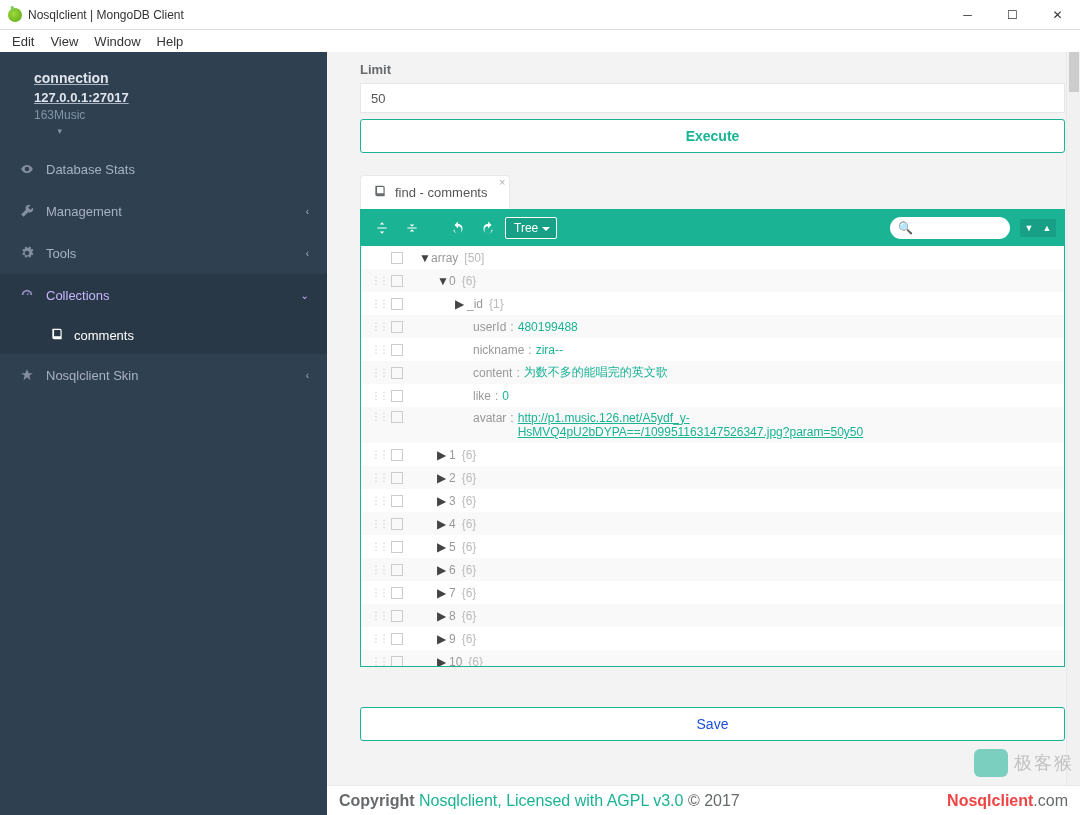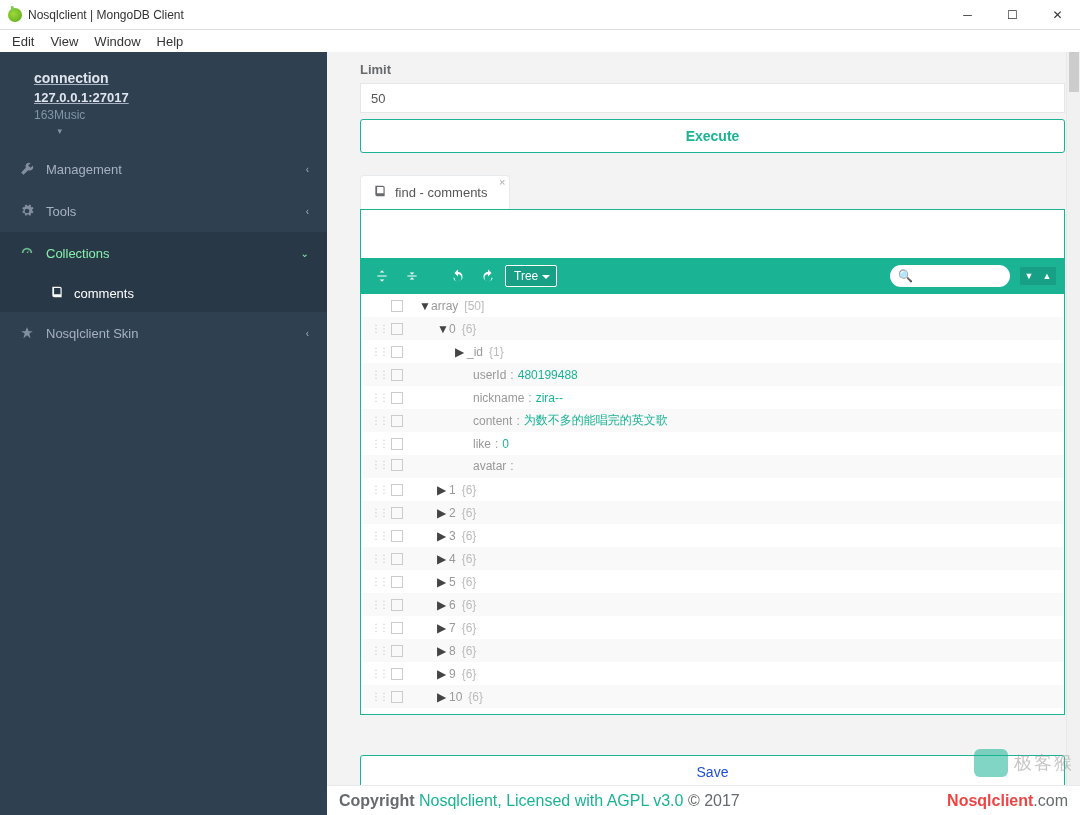--- a/index.html
+++ b/index.html
@@ -16,42 +16,42 @@
 .menubar-item { padding: 2px 8px; cursor: pointer; }
 
 .app-body { display: flex; height: 763px; }
 
 .sidebar { width: 327px; background: #2f4050; color: #a7b1c2; display: flex; flex-direction: column; overflow-y: auto; }
 .sb-conn { padding: 18px 34px 12px; text-decoration: underline; }
 .sb-conn-title { color: #dfe4ed; font-weight: 700; font-size: 14px; }
 .sb-conn-host { color: #dfe4ed; font-weight: 700; font-size: 13px; margin-top: 4px; }
 .sb-conn-db { color: #8095a8; font-size: 12px; margin-top: 2px; display: inline-flex; align-items: center; gap: 4px; flex-direction: column; }
 .sb-item { display: flex; align-items: center; height: 42px; padding: 0 18px; font-size: 13px; color: #a7b1c2; cursor: pointer; position: relative; }
-.sb-item.active { background: #293846; color: #86efac; }
+.sb-item.active { background: #293846; color: #c4b5fd; }
 .sb-item .icon { width: 18px; margin-right: 10px; opacity: 0.7; display: inline-flex; align-items: center; justify-content: center; }
 .sb-item .chev { position: absolute; right: 18px; font-size: 10px; }
 .sb-sub { background: #293846; display: flex; align-items: center; height: 38px; padding: 0 18px 0 50px; font-size: 13px; color: #fff; cursor: pointer; }
 .sb-sub .icon { margin-right: 10px; }
 
 .main { flex: 1; background: #f3f3f4; position: relative; display: flex; flex-direction: column; }
 
 .content-scroll { flex: 1; overflow: hidden; position: relative; }
 .content-inner { padding: 0 15px 0 33px; }
 
 .limit-label { font-size: 13px; font-weight: 700; color: #676a6c; margin-top: 10px; margin-bottom: 6px; }
 .limit-input { width: 100%; height: 30px; border: 1px solid #e5e6e7; background: #fff; padding: 0 10px; font-size: 13px; color: #555; }
 
 .exec-btn { width: 100%; height: 34px; margin-top: 6px; border: 1px solid #1ab394; background: #fff; color: #1ab394; font-size: 14px; font-weight: 700; cursor: pointer; border-radius: 3px; }
 
 .tabs-row { margin-top: 22px; display: flex; }
 .tab { border: 1px solid #e7eaec; border-bottom: none; background: #fff; padding: 8px 22px 8px 12px; font-size: 13px; color: #555; display: inline-flex; align-items: center; gap: 8px; position: relative; border-radius: 4px 4px 0 0; }
 .tab .tab-close { position: absolute; top: 0px; right: 4px; font-size: 11px; color: #aaa; cursor: pointer; }
 
 .result-box { border: 1px solid #1ab394; background: #fff; }
-.result-toolbar { height: 36px; background: #1ab394; display: flex; align-items: center; padding: 0 8px; gap: 4px; margin-top: 48px; }
+.result-toolbar { height: 36px; background: #1ab394; display: flex; align-items: center; padding: 0 8px; gap: 4px; }
 .rt-icon { width: 26px; height: 26px; display: flex; align-items: center; justify-content: center; color: #fff; cursor: pointer; border-radius: 3px; }
 .rt-sep { width: 12px; }
 .rt-select { background: #17a085; border: 1px solid #fff; color: #fff; font-size: 12px; padding: 3px 18px 3px 8px; border-radius: 2px; position: relative; cursor: pointer; }
 .rt-select::after { content: ''; position: absolute; right: 6px; top: 9px; border: 4px solid transparent; border-top-color: #fff; }
 .rt-search { margin-left: auto; width: 120px; height: 22px; background: #fff; border-radius: 11px; display: flex; align-items: center; padding: 0 8px; }
 .rt-search input { border: none; outline: none; width: 100%; font-size: 11px; }
 .rt-search .sicon { color: #ccc; font-size: 12px; margin-right: 4px; }
 .rt-arrows { display: flex; margin-left: 6px; }
 .rt-arrows .a { width: 18px; height: 18px; background: #17a085; display: flex; align-items: center; justify-content: center; color: #fff; font-size: 9px; cursor: pointer; }
 
@@ -119,20 +119,28 @@
   <div class="sidebar">
     <div class="sb-conn">
       <div class="sb-conn-title">connection</div>
       <div class="sb-conn-host">127.0.0.1:27017</div>
       <div class="sb-conn-db">
         <span>163Music</span>
         <span style="font-size:9px;">▾</span>
       </div>
     </div>
 
+    <div class="sb-item">
+      <span class="icon">
+        <svg viewBox="0 0 24 24" fill="currentColor">
+            <path d="M12 5c-7 0-10 7-10 7s3 7 10 7 10-7 10-7-3-7-10-7zm0 11a4 4 0 110-8 4 4 0 010 8z"></path>
+          </svg>
+      </span>
+      <span>Database Stats</span>
+    </div>
 
     <div class="sb-item">
       <span class="icon">
         <svg viewBox="0 0 24 24" fill="currentColor">
             <path d="M22 6l-4 4-4-4 4-4a6 6 0 00-8 8L2 18l4 4 8-8a6 6 0 008-8z"></path>
           </svg>
       </span>
       <span>Management</span>
       <span class="chev">‹</span>
     </div>
@@ -295,20 +303,21 @@
                 <span class="tkey">like</span>
                 <span class="tcolon">:</span>
                 <span class="tval-num">0</span>
               </div>
             <div class="tree-row shade" style="align-items:flex-start;padding-top:4px;padding-bottom:4px;">
                 <span class="drag-handle">⋮⋮</span>
                 <span class="row-check"></span>
                 <span class="indent3"></span>
                 <span class="tkey">avatar</span>
                 <span class="tcolon">:</span>
+                <span class="tval-link" style="white-space:normal;max-width:420px;display:inline-block;">http://p1.music.126.net/A5ydf_y-HsMVQ4pU2bDYPA==/109951163147526347.jpg?param=50y50</span>
               </div>
 
             <div class="tree-row">
                 <span class="drag-handle">⋮⋮</span>
                 <span class="row-check"></span>
                 <span class="indent1"></span>
                 <span class="toggle">▶</span> 
                 <span class="tkey">1</span>
                 <span class="tmeta">{6}</span>
               </div>

